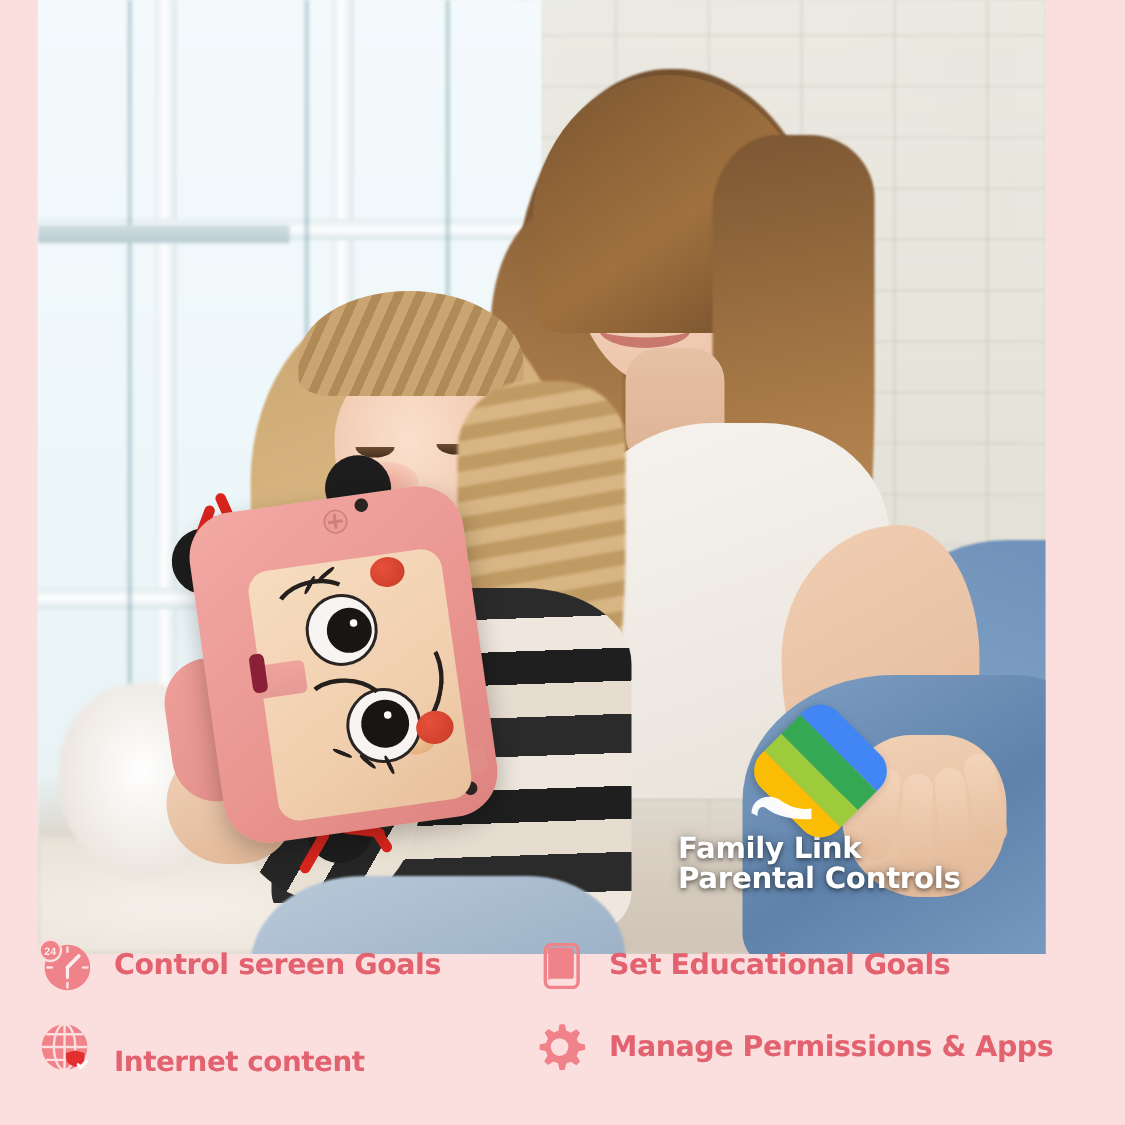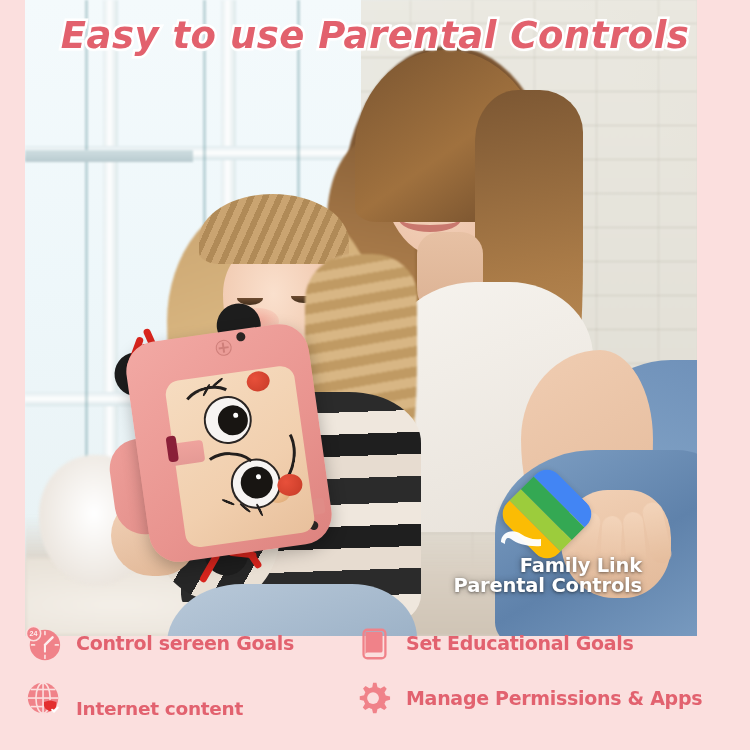--- a/index.html
+++ b/index.html
@@ -371,21 +371,21 @@
     paint-order: stroke fill;
     text-shadow: 0 2px 3px rgba(255,255,255,.85);
     white-space: nowrap;
   }
 
   
   .fl-badge {
     position: absolute;
     left: 452px; top: 478px;
     width: 190px; height: 148px;
-    text-align: right;
+    text-align: left;
   }
   .fl-logo {
     position: relative;
     width: 72px; height: 72px;
     margin: 0 auto 6px auto;
   }
   .fl-diamond {
     position:absolute; left: 0; top: 0;
     width: 72px; height: 72px;
     border-radius: 16px;
@@ -548,21 +548,20 @@
         </div>
 
         <div class="cheek-dot" style="left:118px; top:44px; width:23px; height:20px;"></div>
         <div class="cheek-dot" style="left:134px; top:150px; width:25px; height:22px;"></div>
         <div class="tab-tab"></div>
         <div class="tab-btn"></div>
       </div>
     </div>
   </div>
 
-  <div class="title">Easy to use Parental Controls</div>
 
   <div class="fl-badge">
     <div class="fl-logo">
       <div class="fl-diamond">
         <div class="fl-band" style="top:0;   height:26%; background:#4285f4;"></div>
         <div class="fl-band" style="top:26%; height:26%; background:#34a853;"></div>
         <div class="fl-band" style="top:52%; height:22%; background:#9ccc3c;"></div>
         <div class="fl-band" style="top:74%; height:26%; background:#fbbc04;"></div>
       </div>
       <svg class="fl-swoosh" viewBox="0 0 44 22">

